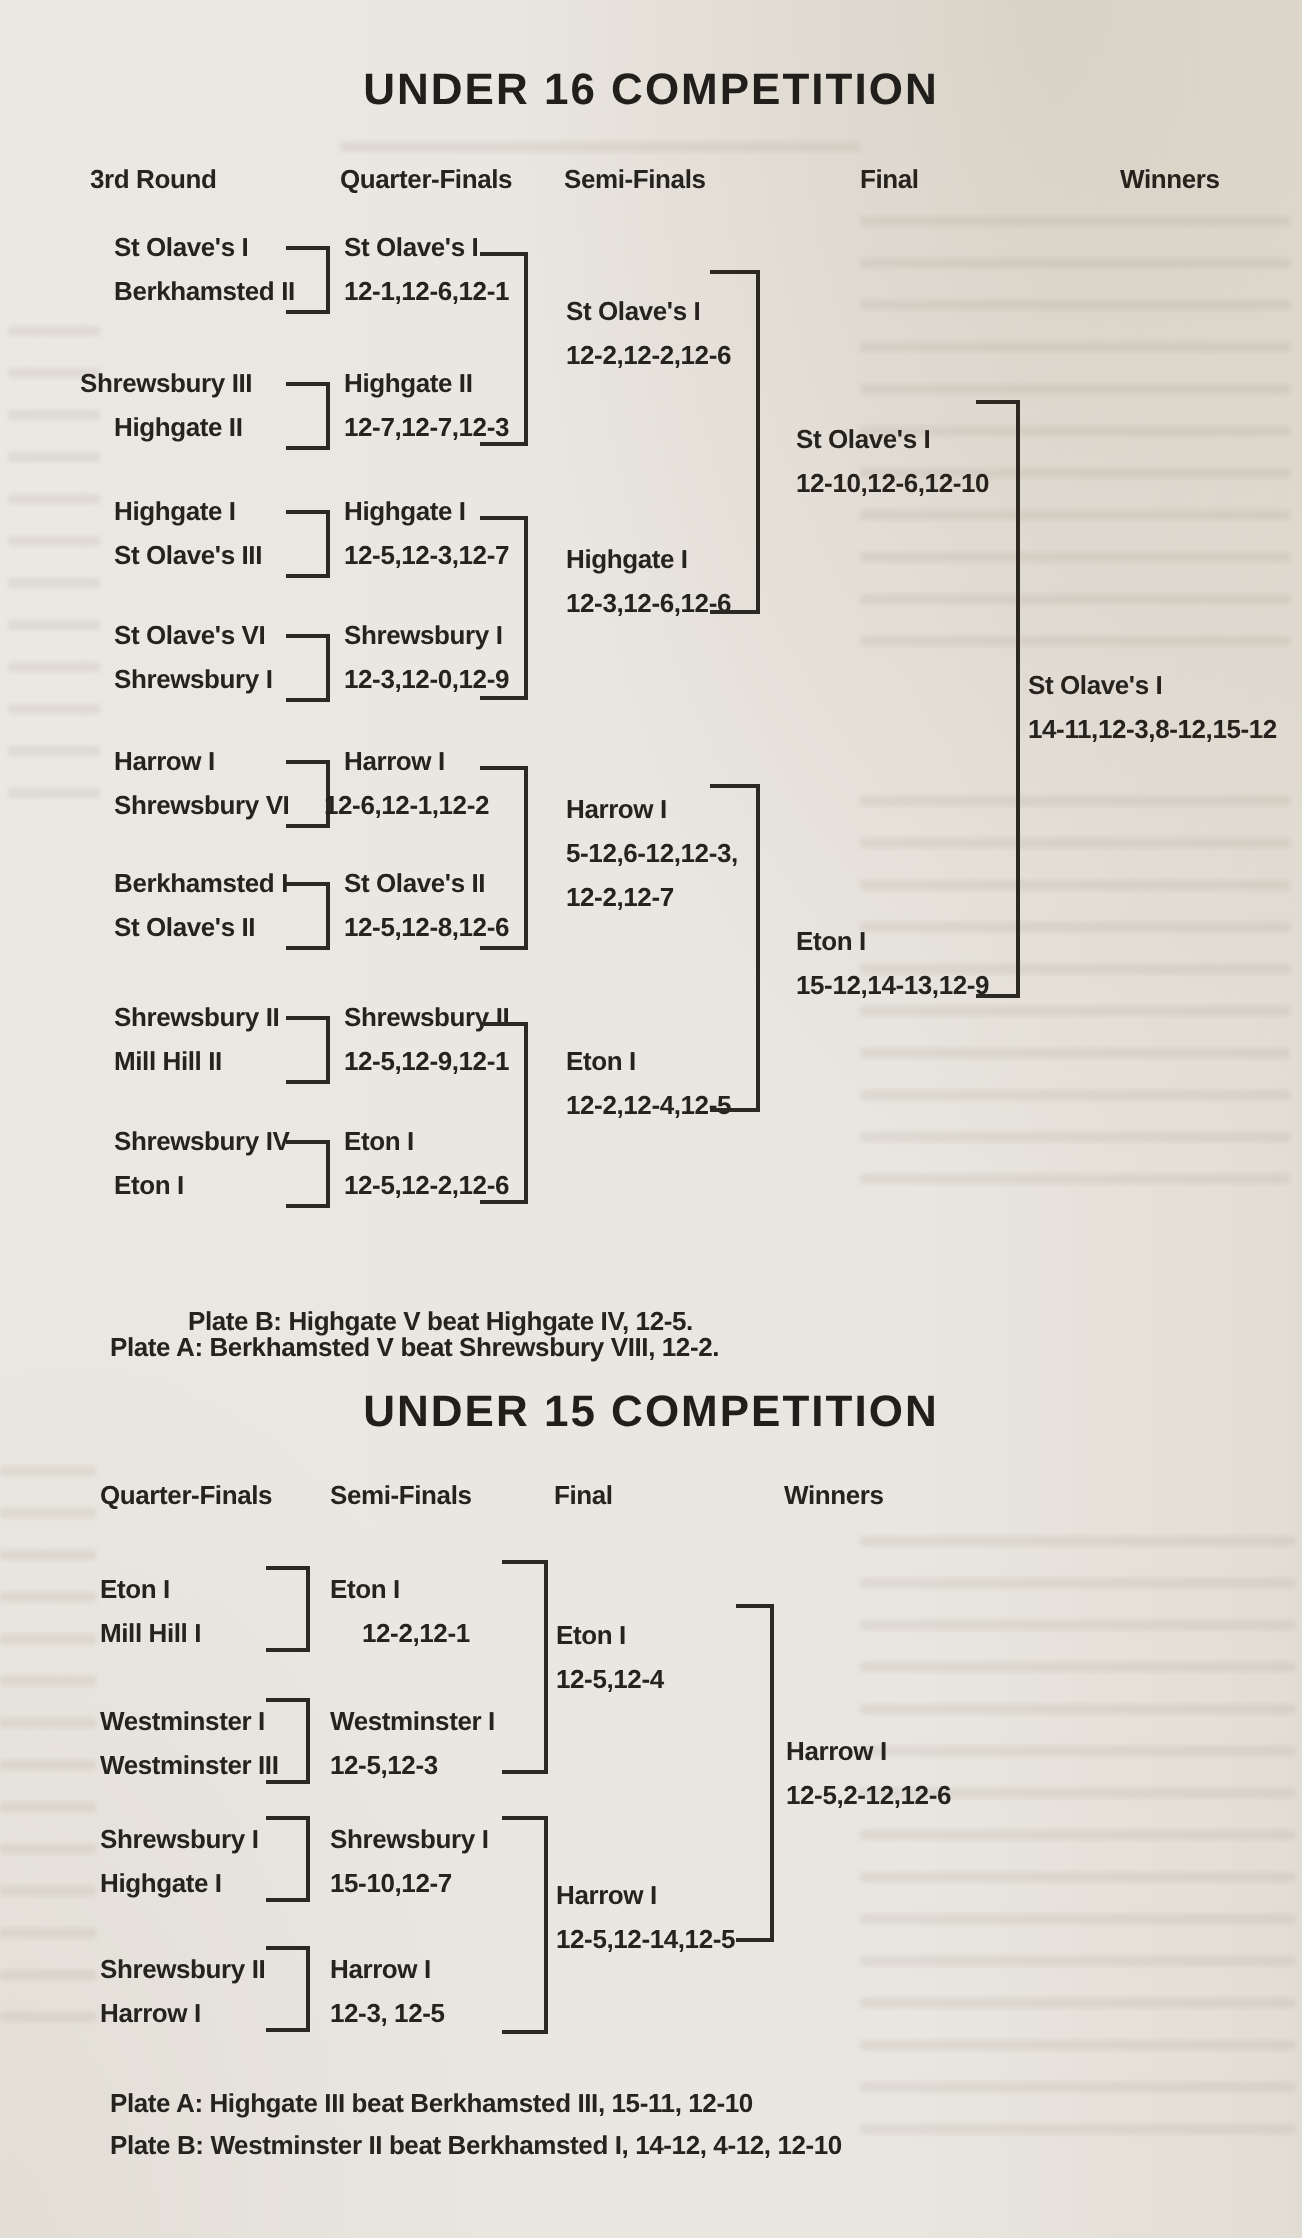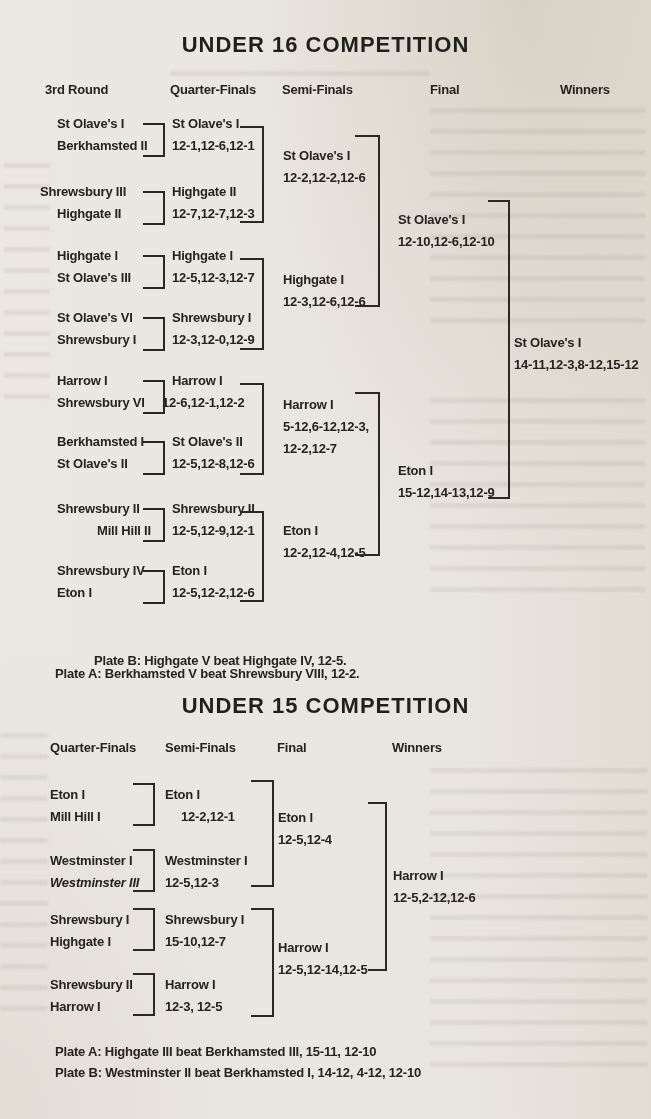--- a/index.html
+++ b/index.html
@@ -56,21 +56,21 @@
     <div class="t" style="left:57px;top:206px;">Highgate II</div>
     <div class="t" style="left:57px;top:248px;">Highgate I</div>
     <div class="t" style="left:57px;top:270px;">St Olave's III</div>
     <div class="t" style="left:57px;top:310px;">St Olave's VI</div>
     <div class="t" style="left:57px;top:332px;">Shrewsbury I</div>
     <div class="t" style="left:57px;top:373px;">Harrow I</div>
     <div class="t" style="left:57px;top:395px;">Shrewsbury VI</div>
     <div class="t" style="left:57px;top:434px;">Berkhamsted I</div>
     <div class="t" style="left:57px;top:456px;">St Olave's II</div>
     <div class="t" style="left:57px;top:501px;">Shrewsbury II</div>
-    <div class="t" style="left:57px;top:523px;margin-left:40px;">Mill Hill II</div>
+    <div class="t" style="left:57px;top:523px;">Mill Hill II</div>
     <div class="t" style="left:57px;top:563px;">Shrewsbury IV</div>
     <div class="t" style="left:57px;top:585px;">Eton I</div>
 
     <div class="b" style="left:143px;top:123px;width:20px;height:30px;"></div>
     <div class="b" style="left:143px;top:191px;width:20px;height:30px;"></div>
     <div class="b" style="left:143px;top:255px;width:20px;height:30px;"></div>
     <div class="b" style="left:143px;top:317px;width:20px;height:30px;"></div>
     <div class="b" style="left:143px;top:380px;width:20px;height:30px;"></div>
     <div class="b" style="left:143px;top:441px;width:20px;height:30px;"></div>
     <div class="b" style="left:143px;top:508px;width:20px;height:30px;"></div>
@@ -129,21 +129,21 @@
     <div class="title" style="top:693px;">UNDER 15 COMPETITION</div>
 
     <div class="hdr" style="left:50px;top:740px;">Quarter-Finals</div>
     <div class="hdr" style="left:165px;top:740px;">Semi-Finals</div>
     <div class="hdr" style="left:277px;top:740px;">Final</div>
     <div class="hdr" style="left:392px;top:740px;">Winners</div>
 
     <div class="t" style="left:50px;top:787px;">Eton I</div>
     <div class="t" style="left:50px;top:809px;">Mill Hill I</div>
     <div class="t" style="left:50px;top:853px;">Westminster I</div>
-    <div class="t" style="left:50px;top:875px;font-style:italic;">Westminster III</div>
+    <div class="t" style="left:50px;top:875px;">Westminster III</div>
     <div class="t" style="left:50px;top:912px;">Shrewsbury I</div>
     <div class="t" style="left:50px;top:934px;">Highgate I</div>
     <div class="t" style="left:50px;top:977px;">Shrewsbury II</div>
     <div class="t" style="left:50px;top:999px;">Harrow I</div>
 
     <div class="b" style="left:133px;top:783px;width:20px;height:39px;"></div>
     <div class="b" style="left:133px;top:849px;width:20px;height:39px;"></div>
     <div class="b" style="left:133px;top:908px;width:20px;height:39px;"></div>
     <div class="b" style="left:133px;top:973px;width:20px;height:39px;"></div>
 

